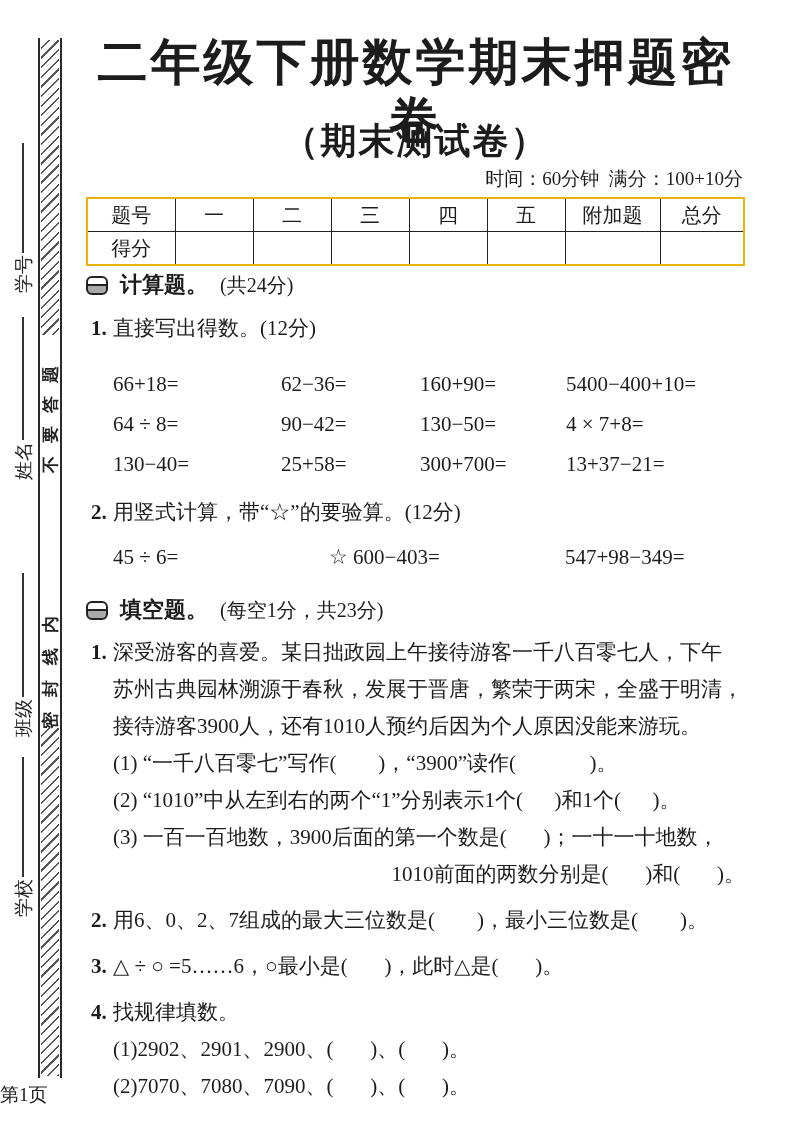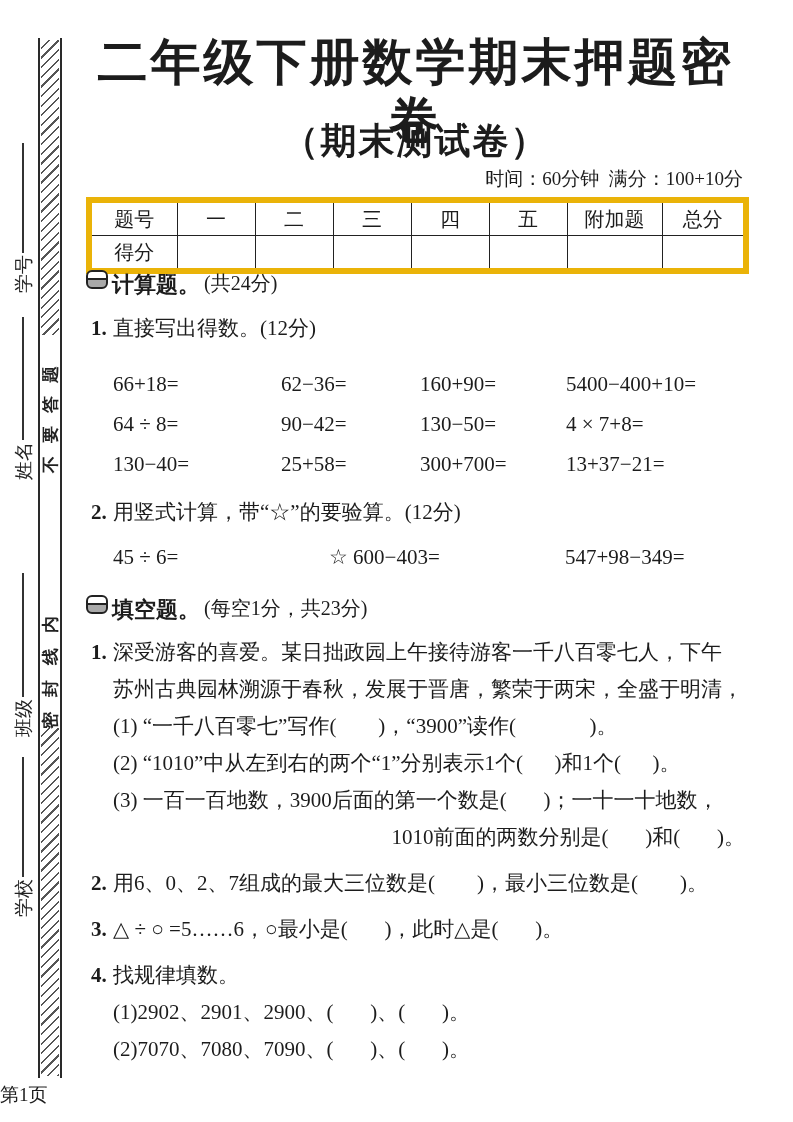--- a/index.html
+++ b/index.html
@@ -33,28 +33,28 @@
   .title{position:absolute;top:34px;width:100%;text-align:center;font-size:50px;
          font-weight:bold;letter-spacing:3px;line-height:1.15;}
   .subtitle{position:absolute;top:108px;width:100%;text-align:center;font-size:36px;
             font-weight:bold;letter-spacing:2px;margin-top:9px;}
   .meta{position:absolute;top:166px;right:2px;font-size:19px;white-space:pre-wrap;}
 
   table.score{position:absolute;top:197px;left:0;width:657px;border-collapse:collapse;
               table-layout:fixed;}
   table.score td{border:1.5px solid #222;height:32px;text-align:center;font-size:20px;
                  padding:0;}
-  table.score{border:6px solid #eab308;}
+  table.score{border:2px solid #eab308;}
   table.score col.c0{width:88px;} table.score col.cm{width:78px;}
   table.score col.c6{width:95px;} table.score col.c7{width:84px;}
 
   .section{position:absolute;left:0;width:100%;}
   .sec-calc{top:270px;}
   .sec-fill{top:595px;}
-  .sec-head{display:flex;gap:4px;}
+  .sec-head{display:flex;align-items:center;gap:12px;}
   .sec-icon{width:22px;height:19px;border:2px solid #222;border-radius:6px;box-sizing:border-box;
             background:linear-gradient(to bottom,#fff 0 40%,#222 40% 52%,#a9a9a9 52% 100%);}
   .sec-title{font-size:22px;font-weight:bold;font-family:"Liberation Sans","DejaVu Sans",sans-serif;}
   .sec-note{font-size:20px;}
 
   .q-item{position:relative;padding-left:27px;font-size:21px;line-height:36px;margin-top:10px;}
   .q-label{position:absolute;left:5px;font-weight:bold;}
   .q-text{white-space:pre-wrap;}
 
   .calc-grid{display:grid;grid-template-columns:168px 139px 146px 1fr;padding-left:27px;
@@ -184,20 +184,21 @@
       <div class="sec-head">
         <span class="sec-icon"></span>
         <span class="sec-title">填空题。</span>
         <span class="sec-note">(每空1分，共23分)</span>
       </div>
 
       <div class="fill-body">
         <span class="q-label">1.</span>
         <div class="fill-line">深受游客的喜爱。某日拙政园上午接待游客一千八百零七人，下午</div>
         <div class="fill-line">苏州古典园林溯源于春秋，发展于晋唐，繁荣于两宋，全盛于明清，</div>
+        <div class="fill-line">接待游客3900人，还有1010人预约后因为个人原因没能来游玩。</div>
         <div class="fill-line">(1) “一千八百零七”写作(        )，“3900”读作(              )。</div>
         <div class="fill-line">(2) “1010”中从左到右的两个“1”分别表示1个(      )和1个(      )。</div>
         <div class="fill-line">(3) 一百一百地数，3900后面的第一个数是(       )；一十一十地数，</div>
         <div class="fill-line indent2">1010前面的两数分别是(       )和(       )。</div>
       </div>
 
       <div class="fill-body">
         <span class="q-label">2.</span>
         <div class="fill-item">用6、0、2、7组成的最大三位数是(        )，最小三位数是(        )。</div>
       </div>

